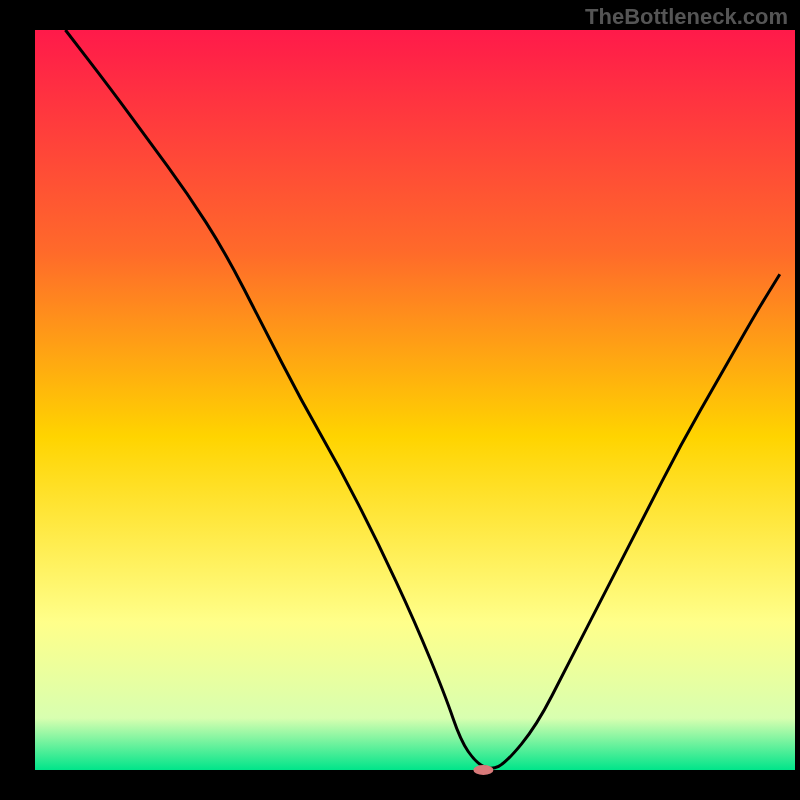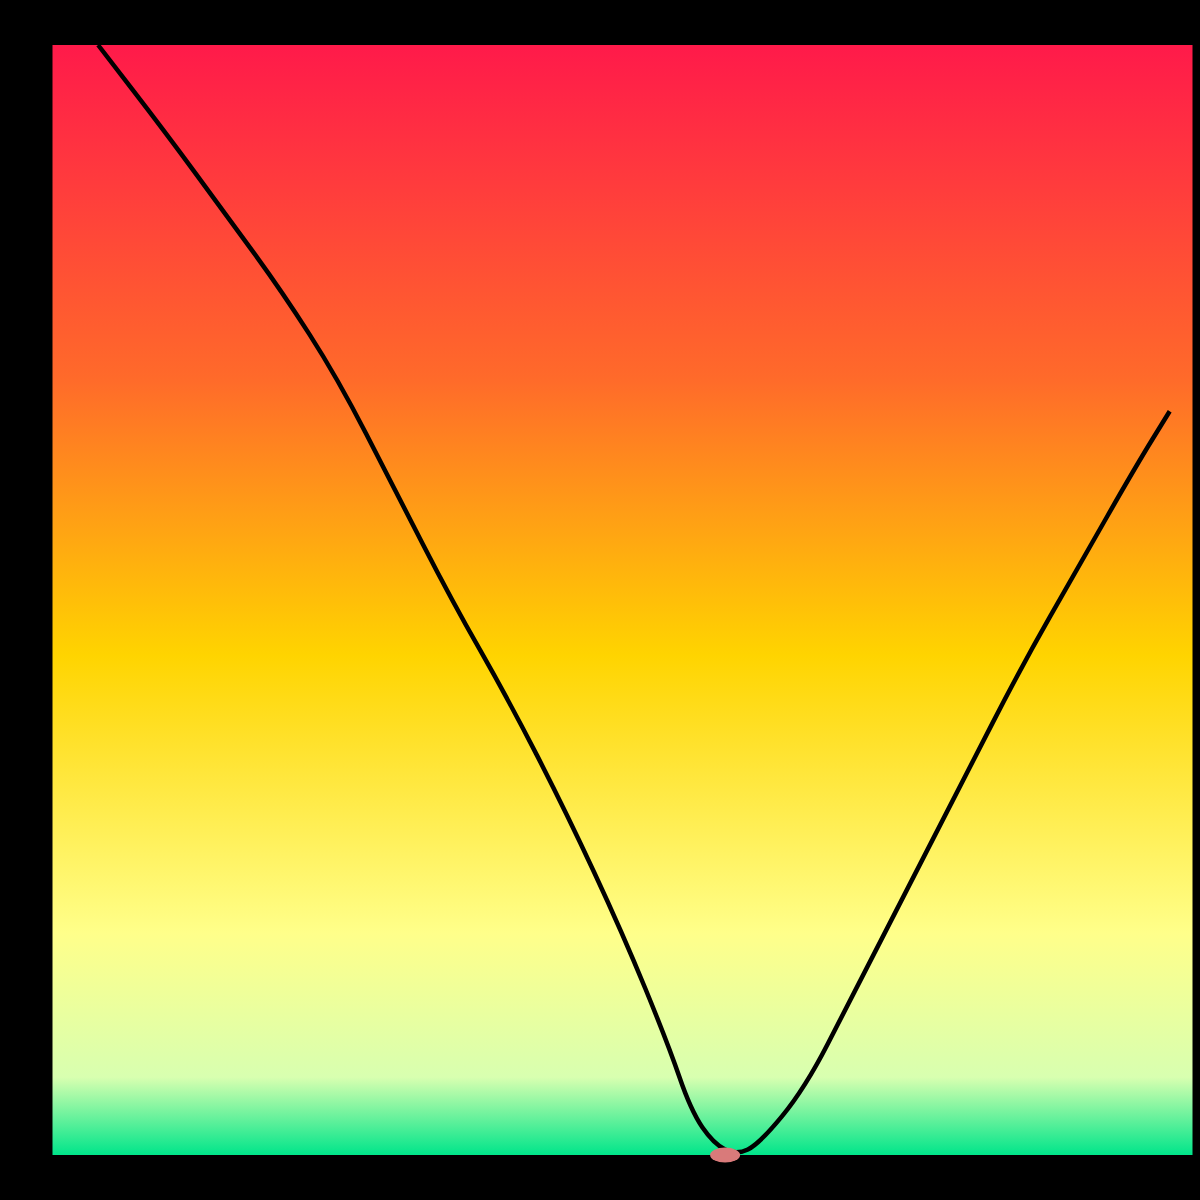--- a/index.html
+++ b/index.html
@@ -24,20 +24,21 @@
     font-weight: bold;
     color: #555;
     z-index: 10;
   }
   svg { display: block; }
 </style>
 </head>
 <body>
 
 <div class="container">
+  <div class="watermark">TheBottleneck.com</div>
   <svg id="chart-svg" width="800" height="800">
     <defs>
       <linearGradient id="bg-grad" x1="0" y1="0" x2="0" y2="1">
         <stop id="g0" offset="0%" stop-color="#ff1a4a"></stop>
         <stop id="g1" offset="30%" stop-color="#ff6a2a"></stop>
         <stop id="g2" offset="55%" stop-color="#ffd400"></stop>
         <stop id="g3" offset="80%" stop-color="#ffff8a"></stop>
         <stop id="g4" offset="93%" stop-color="#d8ffb0"></stop>
         <stop id="g5" offset="100%" stop-color="#00e58a"></stop>
       </linearGradient>

